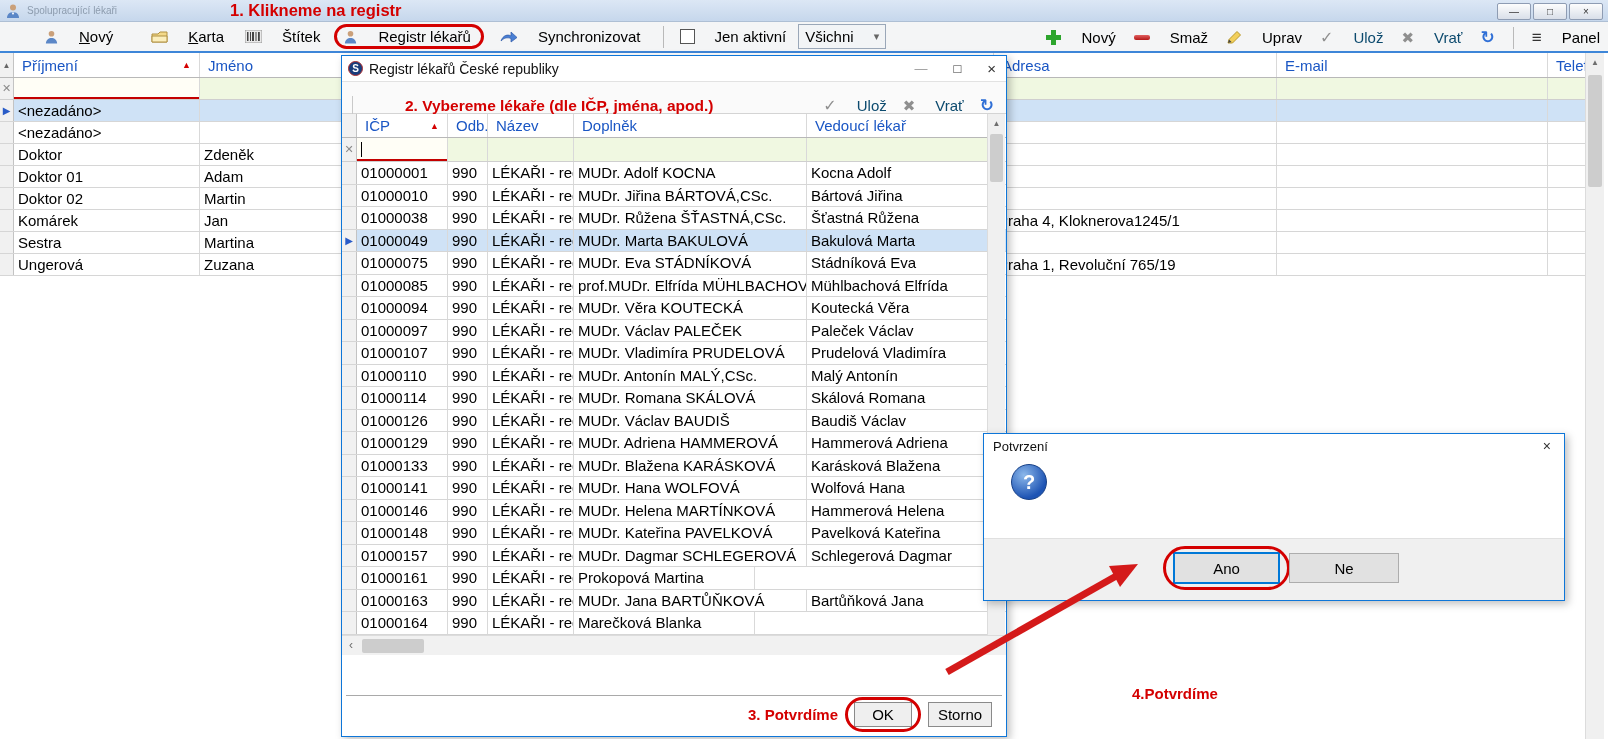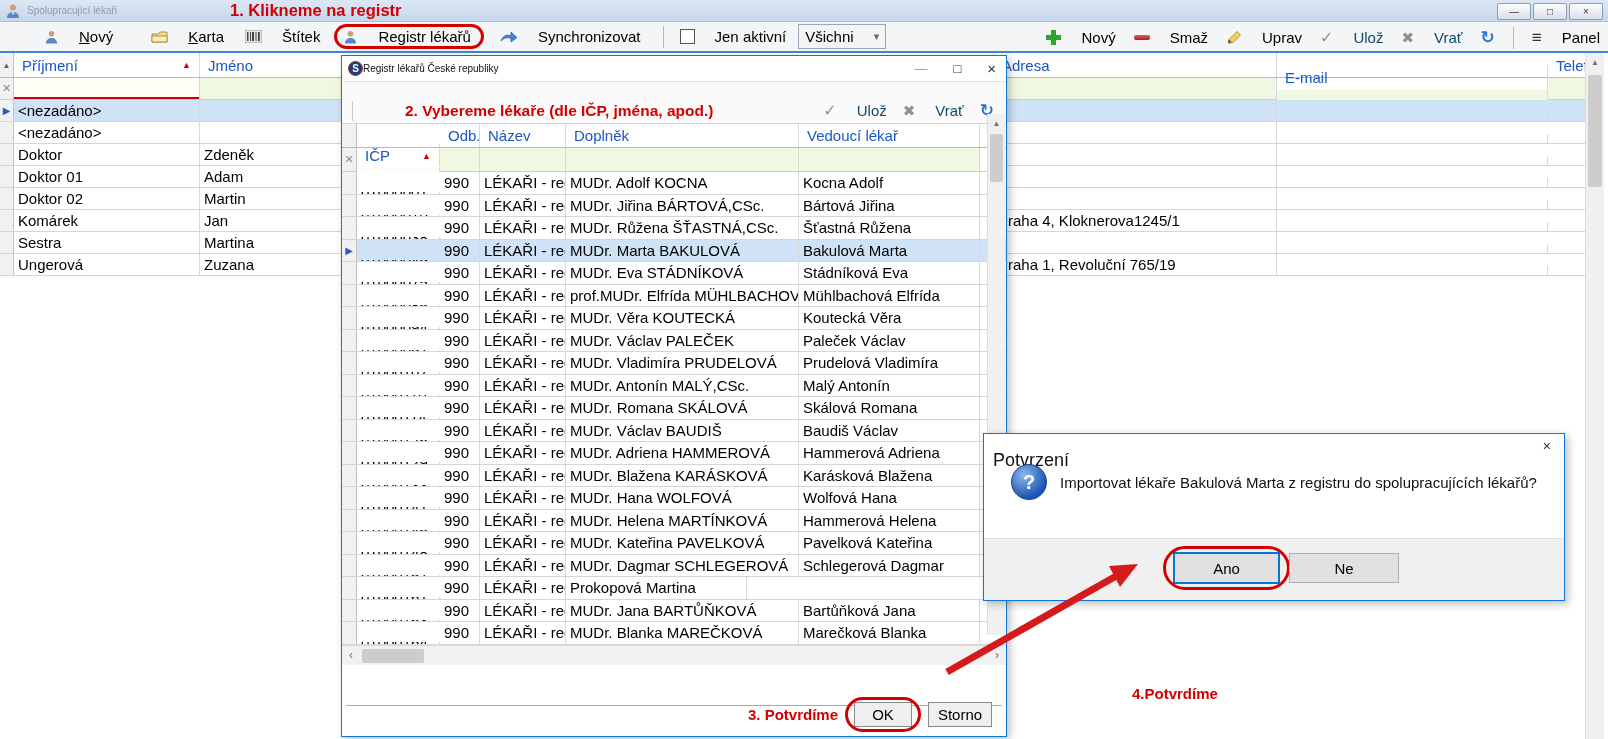--- a/index.html
+++ b/index.html
@@ -58,67 +58,67 @@
   .row-arrow { color:#2a5cc8; font-size:10px; }
   .caret { display:inline-block; width:1px; height:15px; background:#000; }
 
   
   #main-grid-header { position:absolute; left:0; top:53px; width:1585px; height:25px; background:#fff; border-bottom:1px solid #b8b8b8; }
   #main-grid-filter { position:absolute; left:0; top:78px; width:1585px; height:22px; border-bottom:1px solid #cfcfcf; }
   #main-grid-rows { position:absolute; left:0; top:100px; width:1585px; }
   .grow { height:22px; border-bottom:1px solid #d6d6d6; background:#fff; }
   #main-grid-header .hcell, #main-grid-filter .cell { height:100%; }
   .mc0 { width:14px; } .mc1 { width:186px; } .mc2 { width:794px; }
-  .mc3 { width:283px; } .mc4 { width:271px;margin-top:12px; } .mc5 { width:37px; border-right:none; }
+  .mc3 { width:283px; } .mc4 { width:271px; } .mc5 { width:37px; border-right:none; }
 
   
   .vscroll { position:absolute; background:#f0f0f0; border-left:1px solid #dcdcdc; }
   .vs-btn { width:100%; height:18px; display:flex; align-items:center; justify-content:center; color:#6e6e6e; font-size:8px; background:#f0f0f0; }
   .vs-thumb { position:absolute; left:2px; right:2px; background:#cdcdcd; border-radius:2px; }
   .hscroll { position:relative; height:20px; background:#f1f1f1; border-top:1px solid #dcdcdc; }
   .hs-btn { position:absolute; top:0; width:18px; height:100%; display:flex; align-items:center; justify-content:center; color:#6e6e6e; font-size:12px; }
   .hs-thumb { position:absolute; top:3px; height:14px; background:#cdcdcd; border-radius:2px; }
 
   
   .annot { color:var(--accent_red); font-weight:bold; }
 
   
   #registry-dialog { position:absolute; left:341px; top:55px; width:666px; height:682px;
     background:#fff; border:1px solid var(--dialog_border); z-index:10;
     box-shadow:3px 3px 8px rgba(0,0,0,.25); display:flex; flex-direction:column; }
   #reg-titlebar { height:25px; background:#fff; display:flex; align-items:center; padding:0 10px 0 6px; }
-  #reg-titlebar .ttl { font-size:10px; color:#111; flex:1; }
+  #reg-titlebar .ttl { font-size:14px; color:#111; margin-left:6px; flex:1; }
   #reg-titlebar .wb { color:#333; font-size:13px; margin-left:26px; }
   .s-logo { width:15px; height:15px; border-radius:50%; background:#1a3d7c; color:#fff; font-size:10px; font-weight:bold;
     display:flex; align-items:center; justify-content:center; border:1px solid #b03030; }
-  #reg-toolbar { height:43px; background:#fafafa; border-top:1px solid #e2e2e2; border-bottom:1px solid #d4d4d4;
+  #reg-toolbar { height:33px; background:#fafafa; border-top:1px solid #e2e2e2; border-bottom:1px solid #d4d4d4;
     display:flex; align-items:center; padding:16px 12px 0 10px; font-size:15px; }
   #reg-toolbar .lsep { width:1px; height:20px; background:#c9c9c9; margin-right:52px; }
   #reg-toolbar .sp { flex:1; }
   #reg-toolbar .tb-item { margin-left:16px; }
   #reg-grid-header { height:24px; border-bottom:1px solid #b8b8b8; background:#fff; display:flex; }
   #reg-grid-filter { height:24px; border-bottom:1px solid #cfcfcf; display:flex; }
   #reg-grid-header .hcell, #reg-grid-filter .cell { height:100%; }
   #reg-rows .grow { height:22.5px; }
-  .rc0 { width:15px; } .rc1 { width:83px;margin-top:20px; } .rc2 { width:40px; } .rc3 { width:86px; }
+  .rc0 { width:15px; } .rc1 { width:91px; } .rc2 { width:40px; } .rc3 { width:86px; }
   .rc4 { width:233px; } .rc5 { width:181px; }
   #reg-vscroll { top:58px; right:1px; width:18px; height:521px; }
   #reg-footer { position:relative; flex:1; }
   #reg-footer .sepline { position:absolute; top:40px; left:4px; right:4px; height:1px; background:#a9a9a9; }
   #reg-footer .btn-row { position:absolute; bottom:9px; right:14px; display:flex; align-items:center; gap:16px; font-size:15px; }
   .win-push { height:25px; background:#efefef; border:1px solid #8a8a8a; font-size:15px;
     display:flex; align-items:center; justify-content:center; font-family:inherit; }
   #ok-btn { width:58px; } #storno-btn { width:64px; }
   .ellipse-wrap { position:relative; display:inline-block; }
   .red-ring { position:absolute; border:3px solid var(--accent_red); border-radius:18px; pointer-events:none; }
 
   
   #confirm-dialog { position:absolute; left:983px; top:433px; width:582px; height:168px;
     background:#fff; border:1px solid var(--dialog_border); z-index:20; box-shadow:3px 3px 8px rgba(0,0,0,.25); }
-  #confirm-title { position:absolute; left:9px; top:5px; font-size:18px; color:#111;margin-top:11px; }
+  #confirm-title { position:absolute; left:9px; top:5px; font-size:13px; color:#111; }
   #confirm-close { position:absolute; right:13px; top:4px; font-size:14px; color:#333; }
   #q-icon { position:absolute; left:27px; top:30px; width:36px; height:36px; border-radius:50%;
     background:radial-gradient(circle at 35% 30%, #8cb8ea, #1e54b4 70%); border:1px solid #163f86;
     color:#fff; font-weight:bold; font-size:20px; display:flex; align-items:center; justify-content:center; }
   #confirm-msg { position:absolute; left:76px; top:40px; right:12px; font-size:15px; color:#111; }
   #confirm-strip { position:absolute; left:0; right:0; top:104px; bottom:0; background:#f0f0f0; border-top:1px solid #e0e0e0; }
   .dlg-btn { height:30px; background:#e1e1e1; border:1px solid #adadad; font-size:15px;
     display:flex; align-items:center; justify-content:center; font-family:inherit; }
   #ano-wrap { position:absolute; left:190px; top:14px; }
   #ano-btn { width:105px; border:1px solid #0078d7; box-shadow:0 0 0 1px #0078d7; }
@@ -569,21 +569,20 @@
         <div class="cell rc2">990</div>
         <div class="cell rc3">LÉKAŘI - reg</div>
         <div class="cell rc4">MUDr. Jana BARTŮŇKOVÁ</div>
         <div class="cell rc5">Bartůňková Jana</div>
       </div>
       <div class="grow">
         <div class="cell rc0 marker"></div>
         <div class="cell rc1">01000164</div>
         <div class="cell rc2">990</div>
         <div class="cell rc3">LÉKAŘI - reg</div>
-        <div class="cell rc4">MUDr. Blanka MAREČKOVÁ</div>
         <div class="cell rc5">Marečková Blanka</div>
       </div>
     </div>
 
   <div class="hscroll">
     <div class="hs-btn" style="left:0">
         <span>‹</span>
       </div>
     <div class="hs-thumb" style="left:20px; width:62px;"></div>
     <div class="hs-btn" style="right:0">
@@ -608,21 +607,20 @@
         <span>▲</span>
       </div>
     <div class="vs-thumb" style="top:20px; height:48px;"></div>
   </div>
 </div>
 
 <div id="confirm-dialog">
   <div id="confirm-title">Potvrzení</div>
   <div id="confirm-close">×</div>
   <div id="q-icon">?</div>
-  <div id="confirm-msg">Importovat lékaře Bakulová Marta z registru do spolupracujících lékařů?</div>
   <div id="confirm-strip">
     <span class="ellipse-wrap" id="ano-wrap">
       <span class="red-ring" style="inset:-7px -11px; border-radius:22px;"></span>
       <button class="dlg-btn acc" id="ano-btn">Ano</button>
     </span>
     <button class="dlg-btn acc" id="ne-btn">Ne</button>
     <div id="annot4" class="annot">4.Potvrdíme</div>
   </div>
 </div>
 

